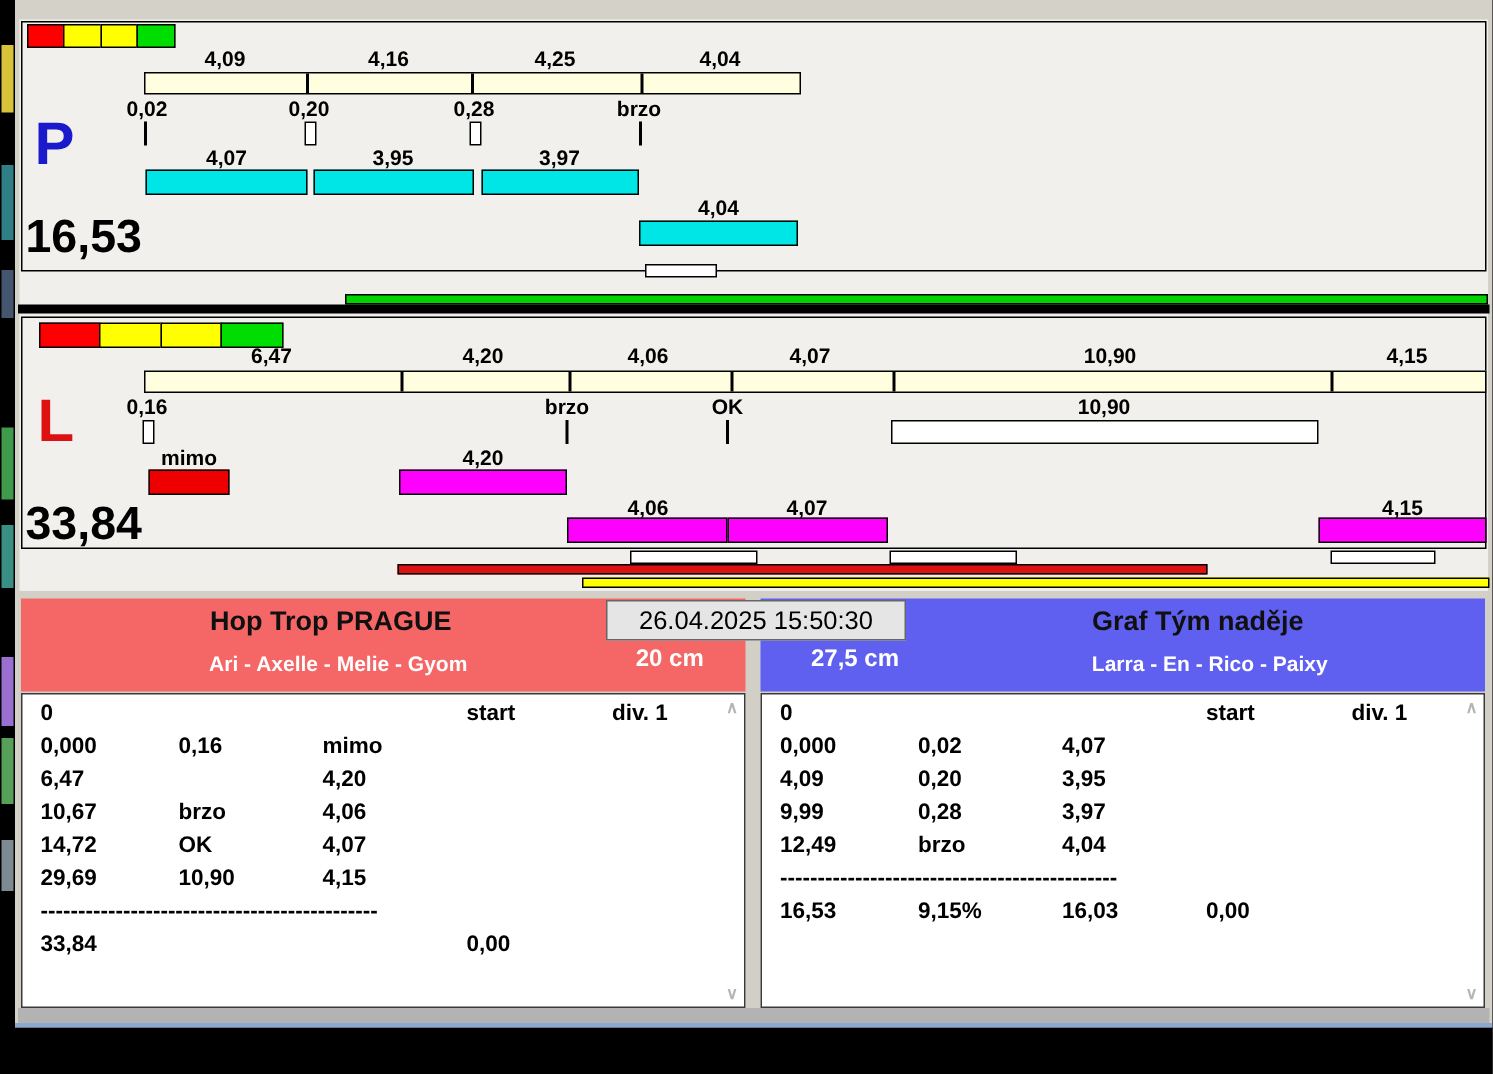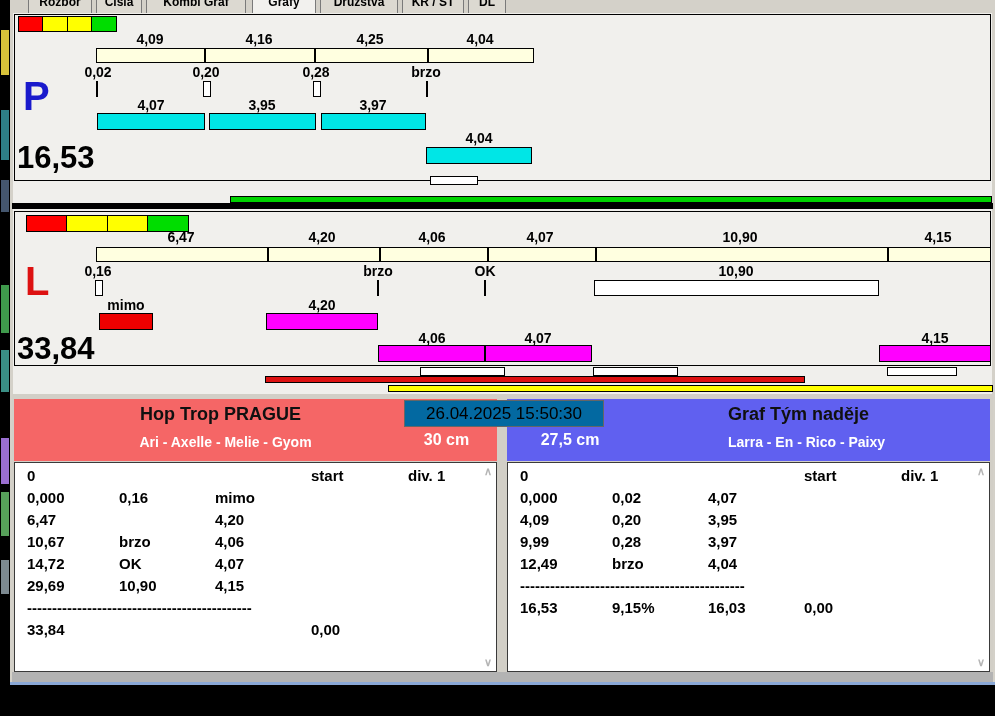--- a/index.html
+++ b/index.html
@@ -61,21 +61,21 @@
   #team-left-header  { left:4px;   background:#f56666; }
   #team-right-header { left:497px; background:#6060f0; }
   .team-name { position:absolute; top:5px; font-weight:bold; font-size:18px; color:#101010;
                text-align:center; }
   .team-members { position:absolute; top:35px; font-weight:bold; font-size:14px; color:#fff;
                   text-align:center; }
   .team-height { position:absolute; top:32px; font-weight:bold; font-size:16px; color:#fff;
                  text-align:center; }
 
   #datetime-box { position:absolute; left:394px; top:400px; width:200px; height:27px;
-                  background:#0369a1; border:1px solid #666; color:#000;
+                  background:#e5e5e5; border:1px solid #666; color:#000;
                   font-size:17px; text-align:center; padding-top:3px; }
 
   
   .split-list { position:absolute; top:462px; width:483px; height:210px; background:#fff;
                 border:1px solid #3a3a3a; font-weight:bold; font-size:15px; color:#000; }
   #list-left  { left:4px; }
   #list-right { left:497px; }
   .rows-box { position:absolute; left:0; top:4px; right:14px; }
   .trow  { position:relative; height:22px; }
   .tcell { position:absolute; top:0; white-space:pre; }
@@ -99,29 +99,20 @@
     <div class="edge-blob" style="top:180px;height:32px;background:#44566e;"></div>
     <div class="edge-blob" style="top:285px;height:48px;background:#3f9a4c;"></div>
     <div class="edge-blob" style="top:350px;height:42px;background:#3a8f85;"></div>
     <div class="edge-blob" style="top:438px;height:46px;background:#9a6fd0;"></div>
     <div class="edge-blob" style="top:492px;height:44px;background:#57a05a;"></div>
     <div class="edge-blob" style="top:560px;height:34px;background:#7d8a91;"></div>
   </div>
 
   <div id="window">
 
-    <div id="tabbar">
-      <div class="tab" style="left:18px;width:64px;"><span>Rozbor</span></div>
-      <div class="tab" style="left:86px;width:46px;"><span>Čísla</span></div>
-      <div class="tab" style="left:136px;width:100px;"><span>Kombi Graf</span></div>
-      <div class="tab active" style="left:242px;width:64px;"><span>Grafy</span></div>
-      <div class="tab" style="left:310px;width:78px;"><span>Družstva</span></div>
-      <div class="tab" style="left:392px;width:62px;"><span>KR / ST</span></div>
-      <div class="tab" style="left:458px;width:38px;"><span>DL</span></div>
-    </div>
 
     <div id="content-top"></div>
 
     <div class="lane-panel" style="top:14px;height:167px;">
 
       <div class="sq" style="left:3px;top:1px;width:25px;height:16px;background:#ff0000;"></div>
       <div class="sq" style="left:27px;top:1px;width:26px;height:16px;background:#ffff00;"></div>
       <div class="sq" style="left:52px;top:1px;width:25px;height:16px;background:#ffff00;"></div>
       <div class="sq" style="left:76px;top:1px;width:26px;height:16px;background:#00dd00;"></div>
 
@@ -220,21 +211,21 @@
     <div class="strip-box" style="left:583px;top:367px;width:85px;"></div>
     <div class="strip-box" style="left:877px;top:367px;width:70px;"></div>
     <div class="hbar" style="left:255px;top:376px;width:540px;background:#dd1111;"></div>
     <div class="hbar" style="left:378px;top:385px;width:605px;background:#ffff00;"></div>
 
     <div id="content-bottom"></div>
 
     <div id="team-left-header" class="team-header">
       <div class="team-name" style="left:0;right:70px;">Hop Trop PRAGUE</div>
       <div class="team-members" style="left:40px;right:100px;">Ari - Axelle - Melie - Gyom</div>
-      <div class="team-height" style="left:385px;width:95px;">30 cm</div>
+      <div class="team-height" style="left:385px;width:95px;">20 cm</div>
     </div>
 
     <div id="team-right-header" class="team-header">
       <div class="team-name" style="left:100px;right:0;">Graf Tým naděje</div>
       <div class="team-members" style="left:126px;right:10px;">Larra - En - Rico - Paixy</div>
       <div class="team-height" style="left:8px;width:110px;">27,5 cm</div>
     </div>
 
     <div id="datetime-box">26.04.2025 15:50:30</div>
 

